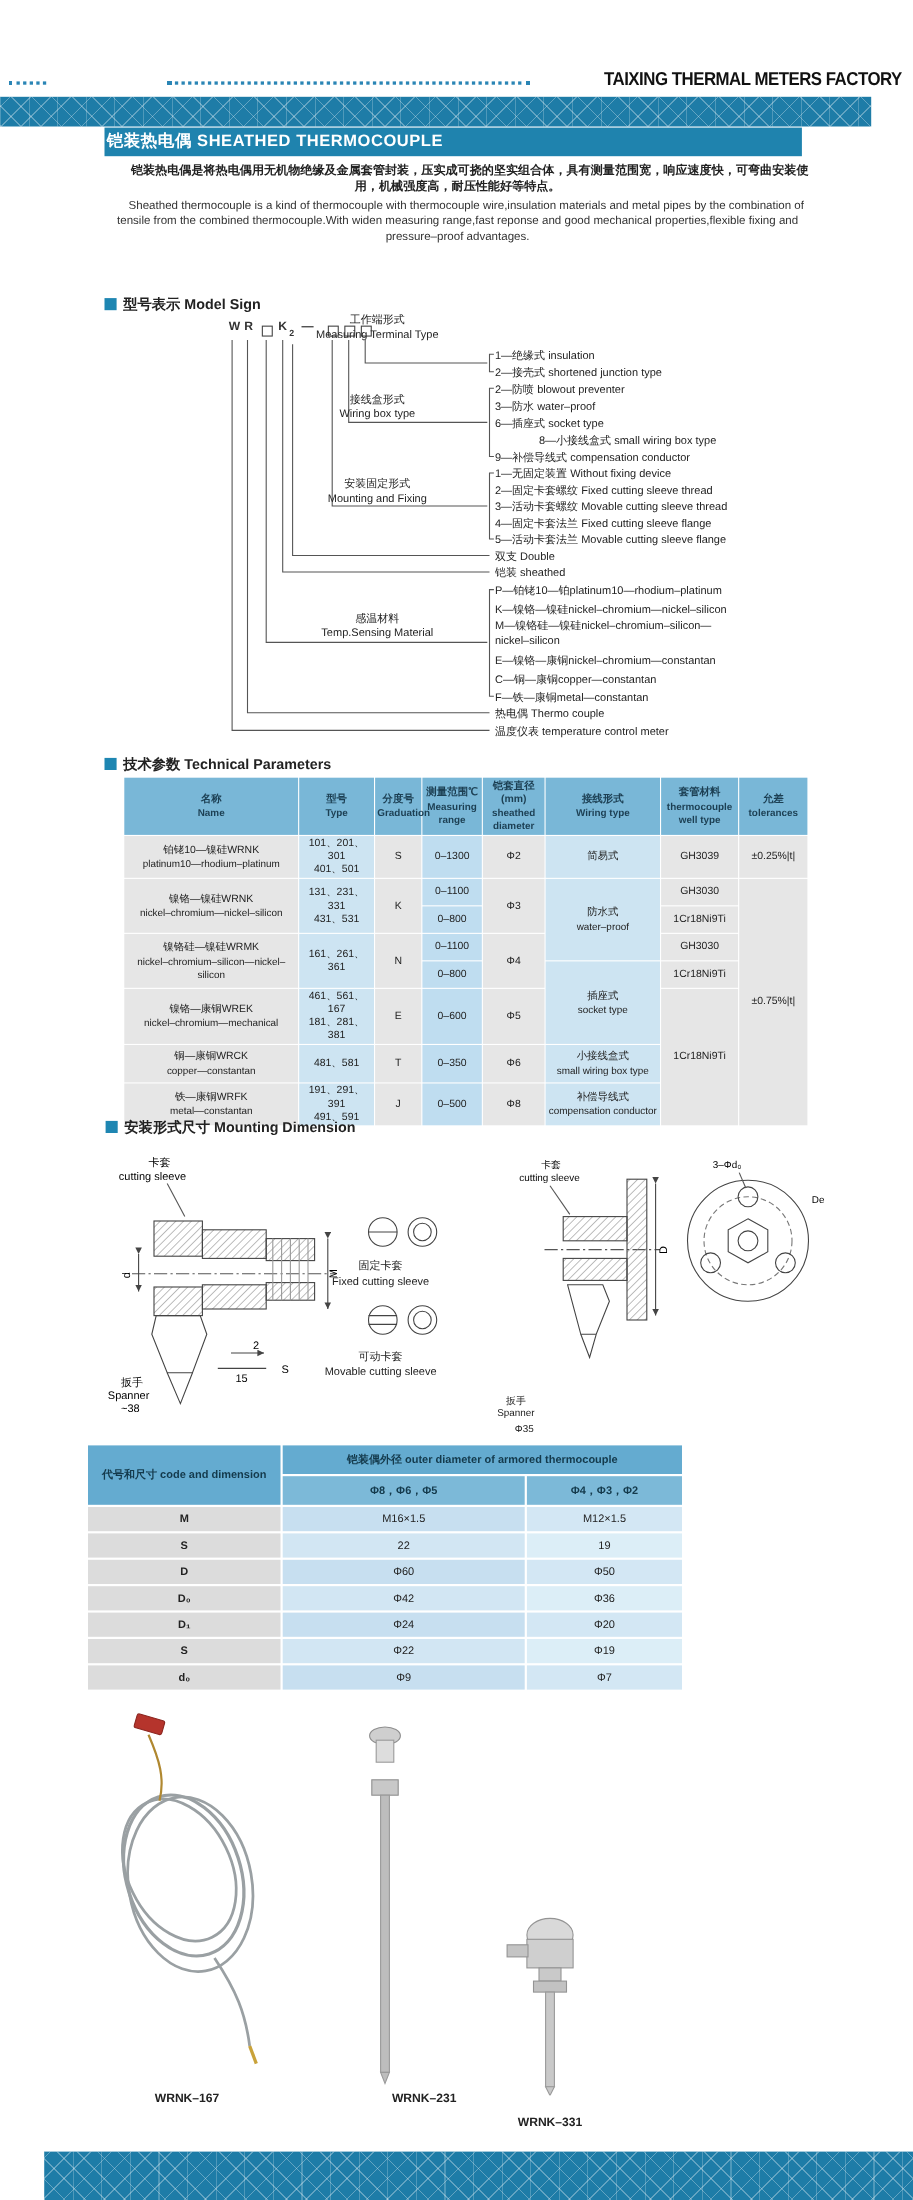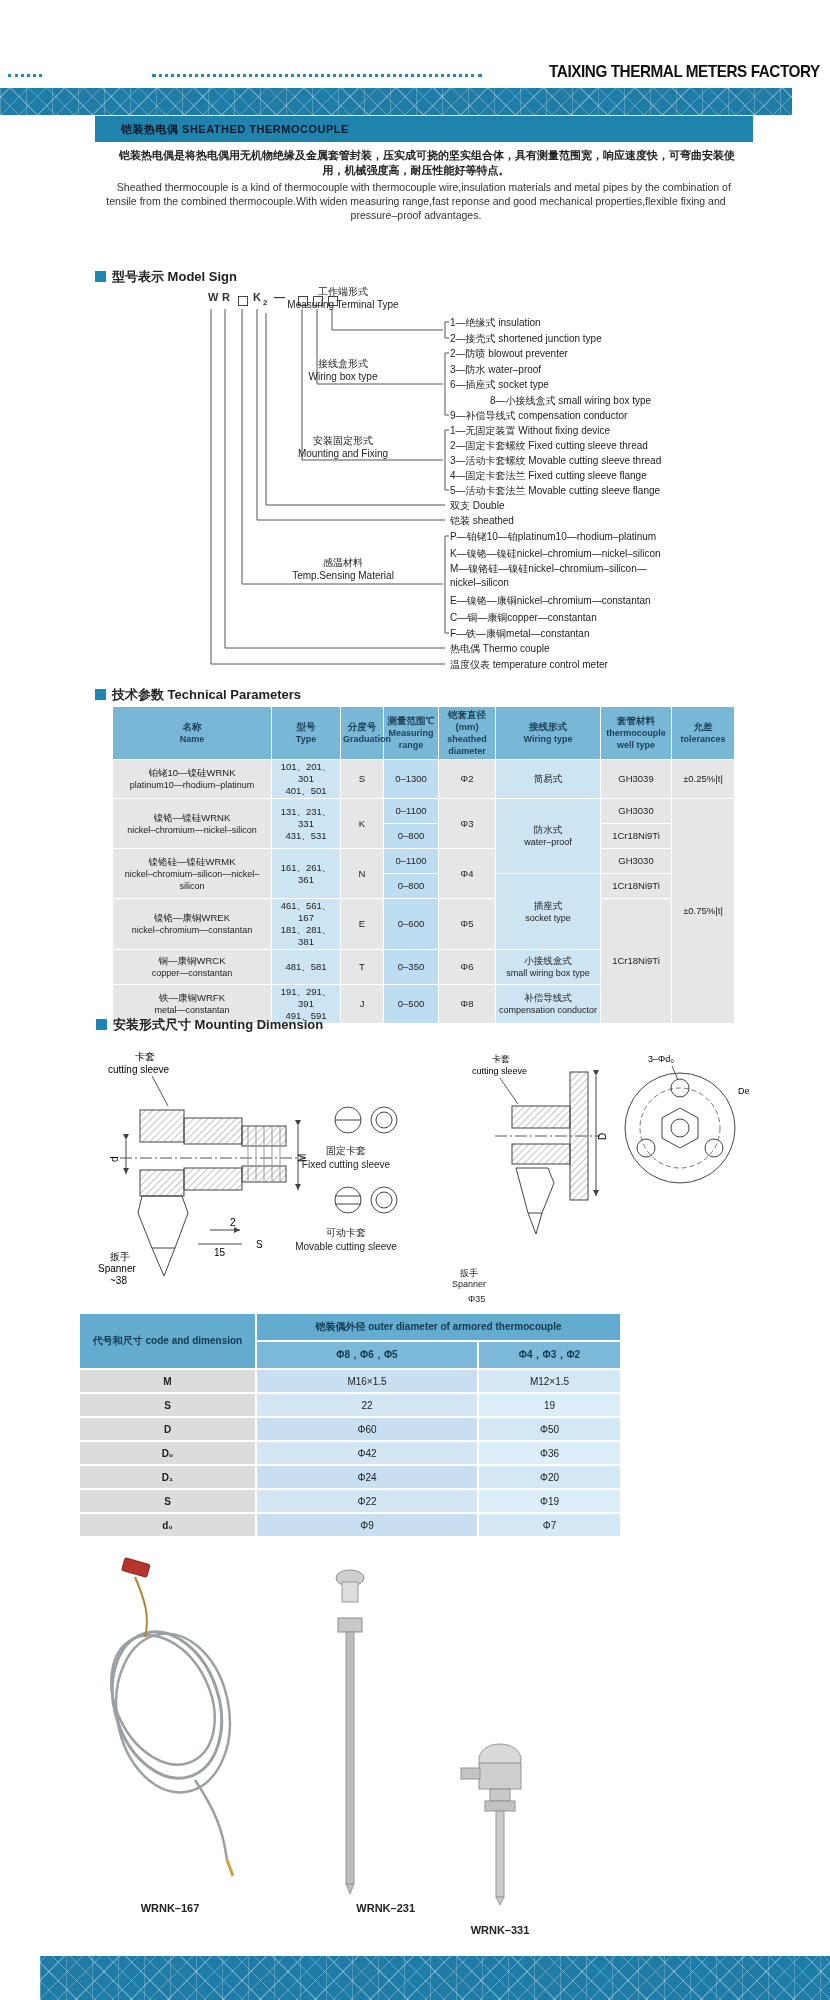--- a/index.html
+++ b/index.html
@@ -9,22 +9,22 @@
   
   .dotline{border-top:3px dotted #2a85b5;height:0;}
   .factory{font-weight:bold;font-size:17px;color:#111;letter-spacing:-0.5px;
            transform:scaleX(.9);transform-origin:right center;white-space:nowrap;}
   .lattice{background-color:#1e7ca7;
     background-image:
       repeating-linear-gradient(45deg, rgba(255,255,255,.30) 0 1px, transparent 1px 13px),
       repeating-linear-gradient(-45deg, rgba(255,255,255,.30) 0 1px, transparent 1px 13px),
       repeating-linear-gradient(90deg, rgba(255,255,255,.22) 0 1px, transparent 1px 26px);}
   
-  .banner{background:#1f83ae;color:#0f172a;font-weight:bold;font-size:11px;
-          line-height:26px;padding-left:26px;letter-spacing:.5px;}
+  .banner{background:#1f83ae;color:#ffffff;font-weight:bold;font-size:15px;
+          line-height:26px;padding-left:2px;letter-spacing:.5px;}
   .para-zh{font-size:11px;line-height:15px;font-weight:bold;text-indent:2em;margin:0;}
   .para-en{font-size:10.5px;line-height:14px;text-indent:1.5em;margin:2px 0 0 0;color:#333;}
   .sec{font-size:13px;font-weight:bold;color:#222;white-space:nowrap;}
   .sq{display:inline-block;width:11px;height:11px;background:#1e86b2;margin-right:6px;vertical-align:-1px;}
   
   .ms{width:645px;height:395px;}
   .ms-ch{position:absolute;top:8px;font-size:11px;font-weight:bold;color:#333;}
   .ms-sub{position:absolute;top:15px;font-size:8px;font-weight:bold;color:#333;}
   .ms-box{position:absolute;top:13px;width:8px;height:8px;border:1.2px solid #444;background:#fff;}
   .ms-item{position:absolute;left:355px;font-size:10px;white-space:nowrap;color:#222;}
@@ -242,21 +242,21 @@
         <td class="cb2">0–800</td>
         <td class="cb" rowspan="2">
             <span class="zh">插座式</span>
             <span class="en">socket type</span>
           </td>
         <td class="cg">1Cr18Ni9Ti</td>
       </tr>
       <tr style="height:34px;">
         <td class="cg">
             <span class="zh">镍铬—康铜WREK</span>
-            <span class="en">nickel–chromium—constantan</span>
+            <span class="en">nickel–chromium—mechanical</span>
           </td>
         <td class="cb"><span>461、561、167</span><br><span>181、281、381</span></td>
         <td class="cg">E</td>
         <td class="cb2">0–600</td>
         <td class="cg">Φ5</td>
         <td class="cg" rowspan="3">1Cr18Ni9Ti</td>
       </tr>
       <tr style="height:34px;">
         <td class="cg">
             <span class="zh">铜—康铜WRCK</span>

